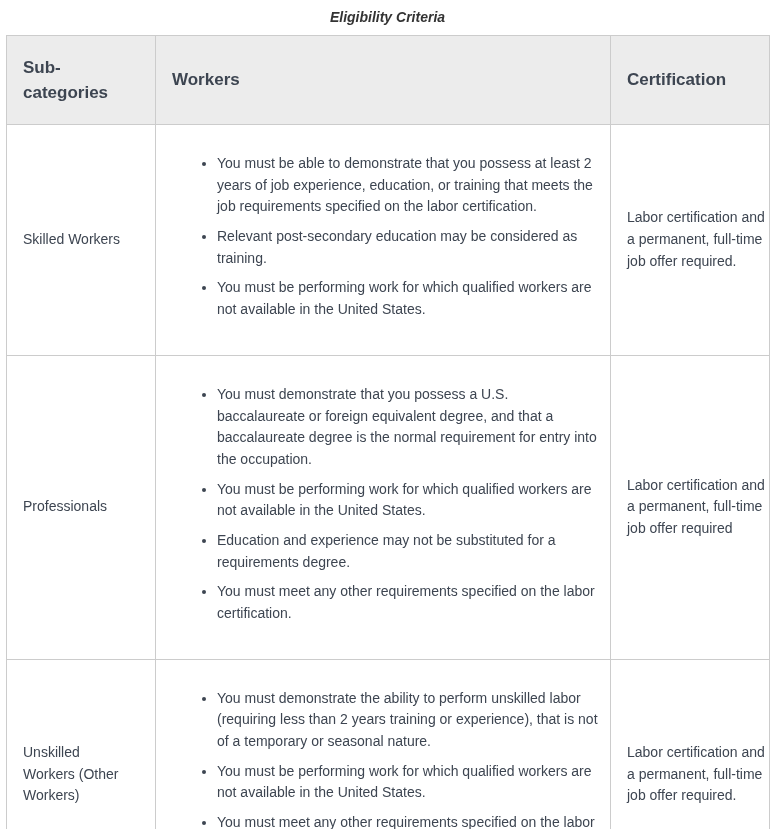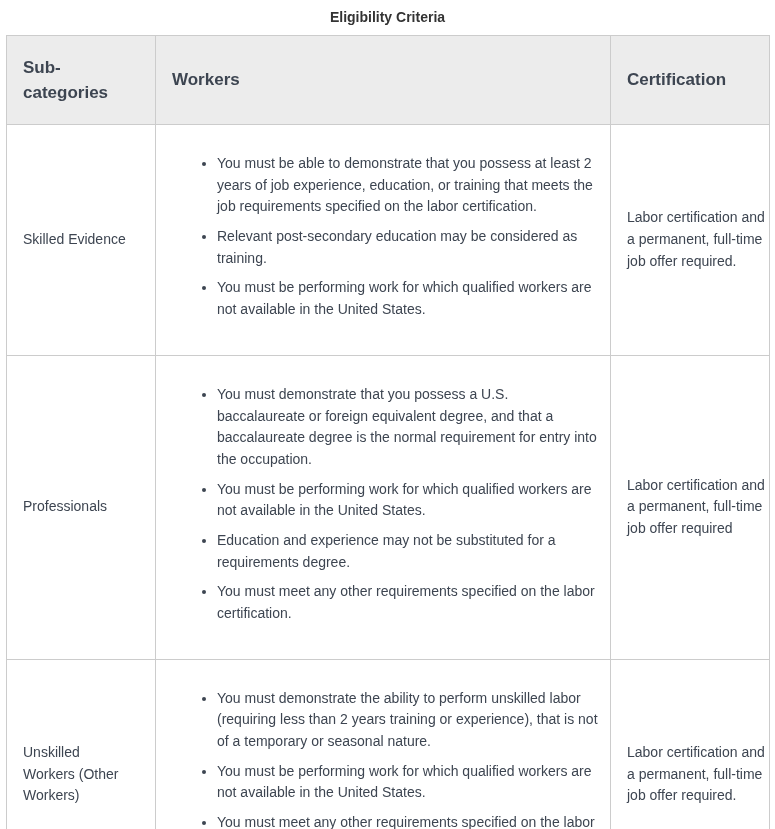--- a/index.html
+++ b/index.html
@@ -19,20 +19,21 @@
   .page {
     width: 775px;
     padding: 0 6px 16px 6px;
   }
   .caption {
     margin: 9px 0 10px 0;
     text-align: center;
     font-size: 14px;
     font-weight: 700;
     color: var(--title);
+    font-style: italic;
   }
   table.criteria {
     width: 763px;
     border-collapse: collapse;
     table-layout: fixed;
   }
   col.c-sub  { width: 149px; }
   col.c-ev   { width: 455px; }
   col.c-cert { width: 159px; }
   th, td {
@@ -82,21 +83,21 @@
     <thead>
       <tr>
         <th>Sub-categories</th>
         <th>Workers</th>
         <th>Certification</th>
       </tr>
     </thead>
     <tbody>
   <tr>
     <td class="sub-cell">
-      <span>Skilled Evidence</span>
+      <span>Skilled Workers</span>
     </td>
     <td class="ev-cell">
       <ul>
               <li>You must be able to demonstrate that you possess at least 2 years of job experience, education, or training that meets the job requirements specified on the labor certification.</li>
               <li>Relevant post-secondary education may be considered as training.</li>
               <li>You must be performing work for which qualified workers are not available in the United States.</li>
             </ul>
     </td>
     <td class="cert-cell">
       <span>Labor certification and a permanent, full-time job offer required.</span>

